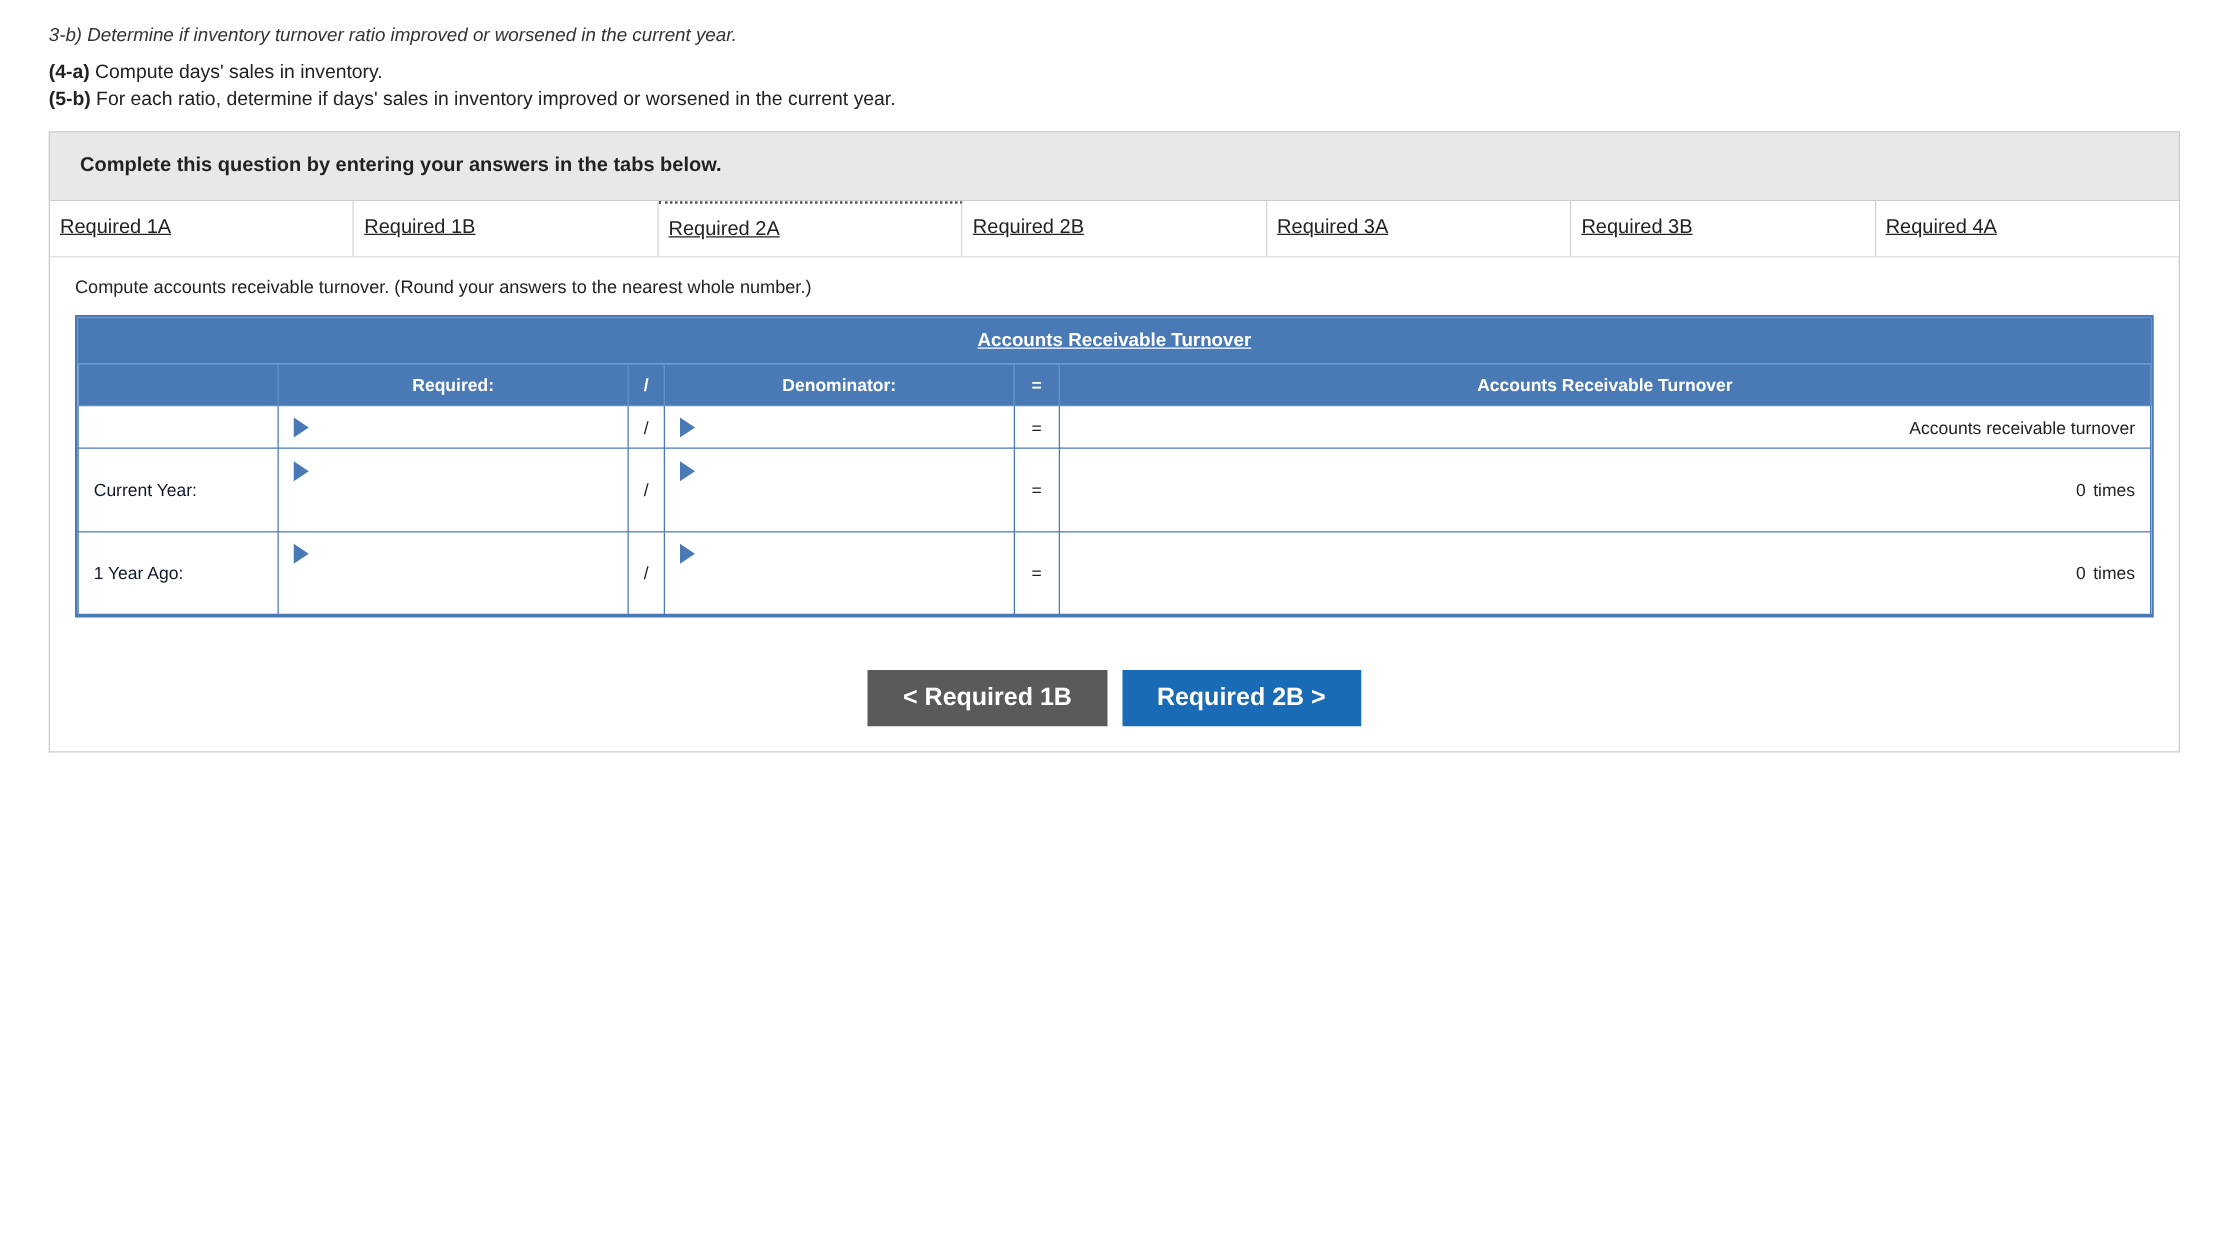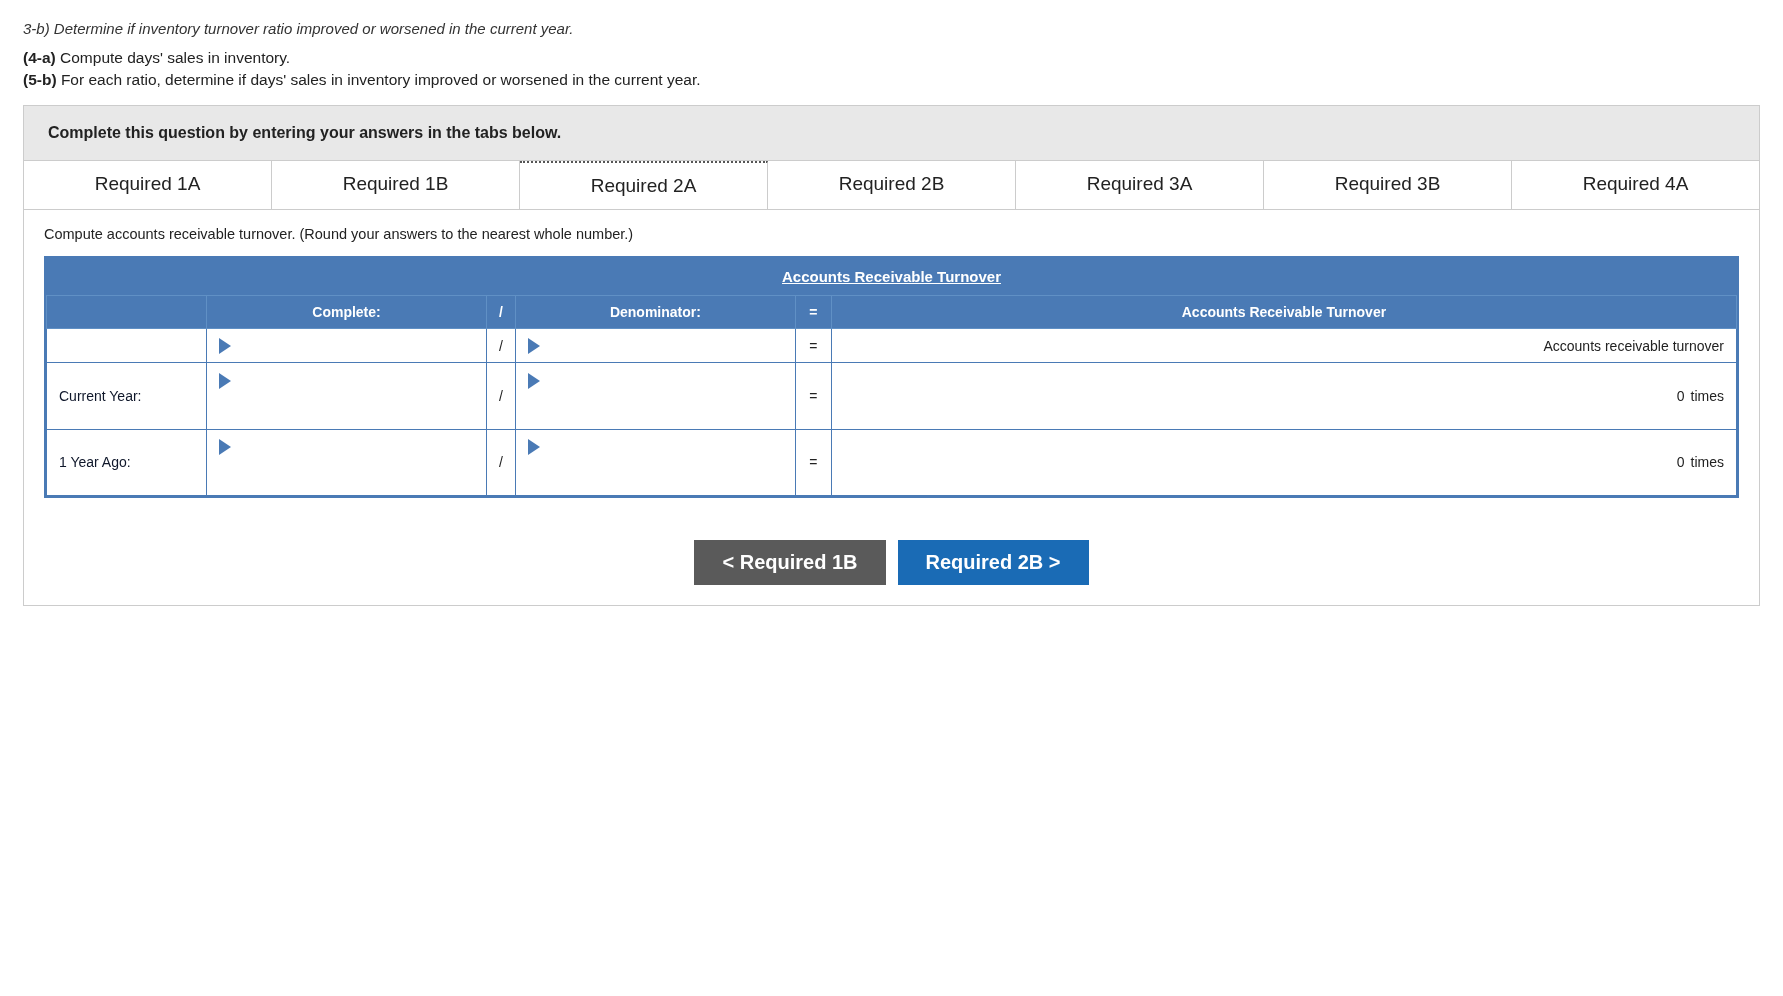--- a/index.html
+++ b/index.html
@@ -5,21 +5,21 @@
     * { box-sizing: border-box; margin: 0; padding: 0; }
     body {
       font-family: Arial, sans-serif;
       background: #fff;
       color: #222;
       font-size: 15px;
     }
     .page-container {
       width: 1783px;
       min-height: 996px;
-      padding: 20px 23px;
+      padding: 20px 39px;
       background: #fff;
     }
     .top-text {
       font-size: 15px;
       color: #333;
       margin-bottom: 12px;
       font-style: italic;
       overflow: hidden;
       white-space: nowrap;
       text-overflow: ellipsis;
@@ -44,27 +44,28 @@
     }
     .tabs-container {
       display: flex;
       border: 1px solid #ccc;
       border-top: none;
       background: #fff;
     }
     .tab {
       flex: 1;
       padding: 12px 8px;
-      text-align: center;
+      text-align: left;
       border-right: 1px solid #ccc;
       cursor: pointer;
-      font-size: 19px;
+      font-size: 16px;
       background: #fff;
       color: #222;
       white-space: nowrap;
+      text-decoration: underline;
     }
     .tab:last-child {
       border-right: none;
     }
     .tab.active {
       border-top: 2px dotted #555;
       background: #fff;
       font-weight: normal;
     }
     .content-area {
@@ -249,21 +250,21 @@
 
   <div class="content-area">
     <div class="content-description">Compute accounts receivable turnover. (Round your answers to the nearest whole number.)</div>
 
     <div class="table-wrapper">
       <div class="table-title-row">Accounts Receivable Turnover</div>
       <table class="data-table">
         <thead>
           <tr>
             <th></th>
-            <th>Complete:</th>
+            <th>Required:</th>
             <th class="divider-cell">/</th>
             <th>Denominator:</th>
             <th class="equals-cell">=</th>
             <th>Accounts Receivable Turnover</th>
           </tr>
         </thead>
         <tbody>
 
           <tr>
             <td class="row-label"></td>

